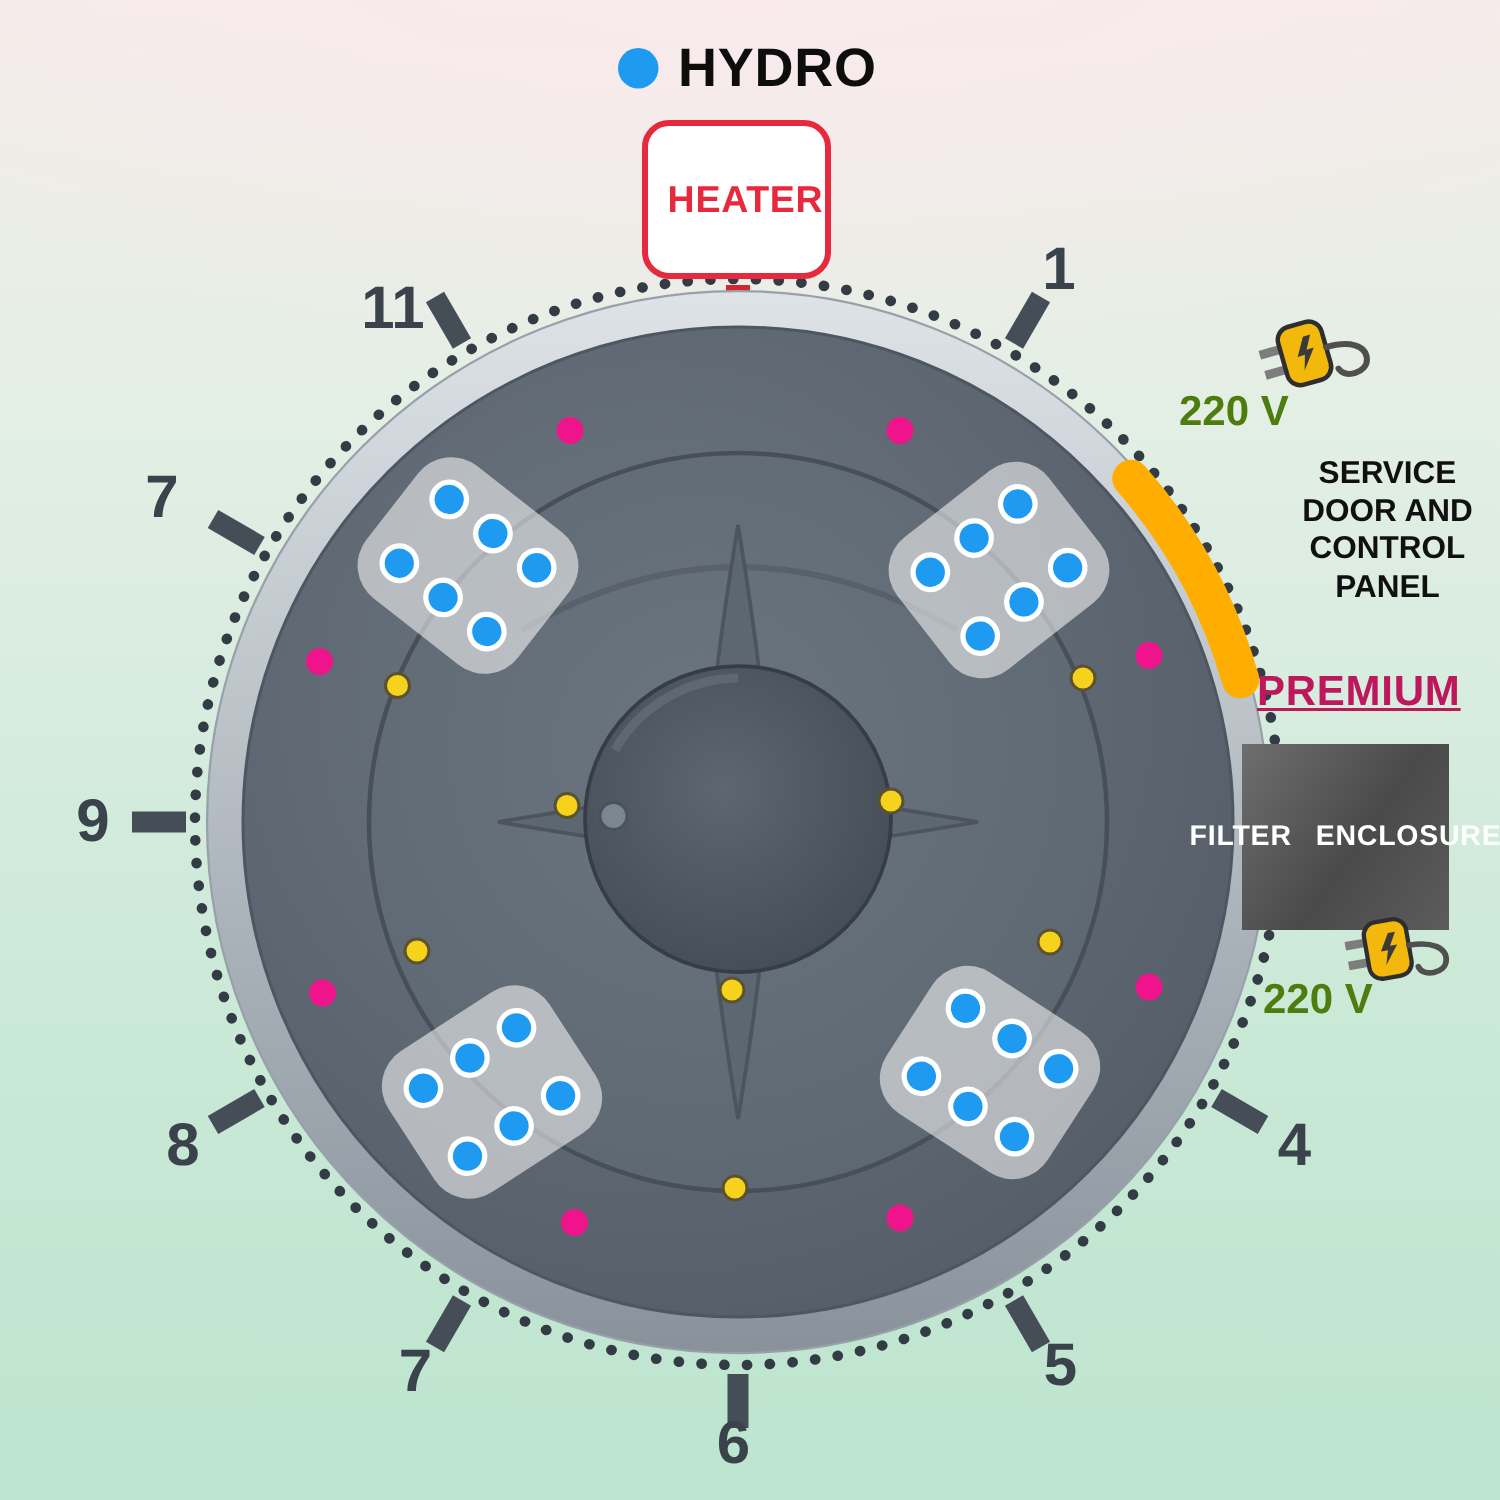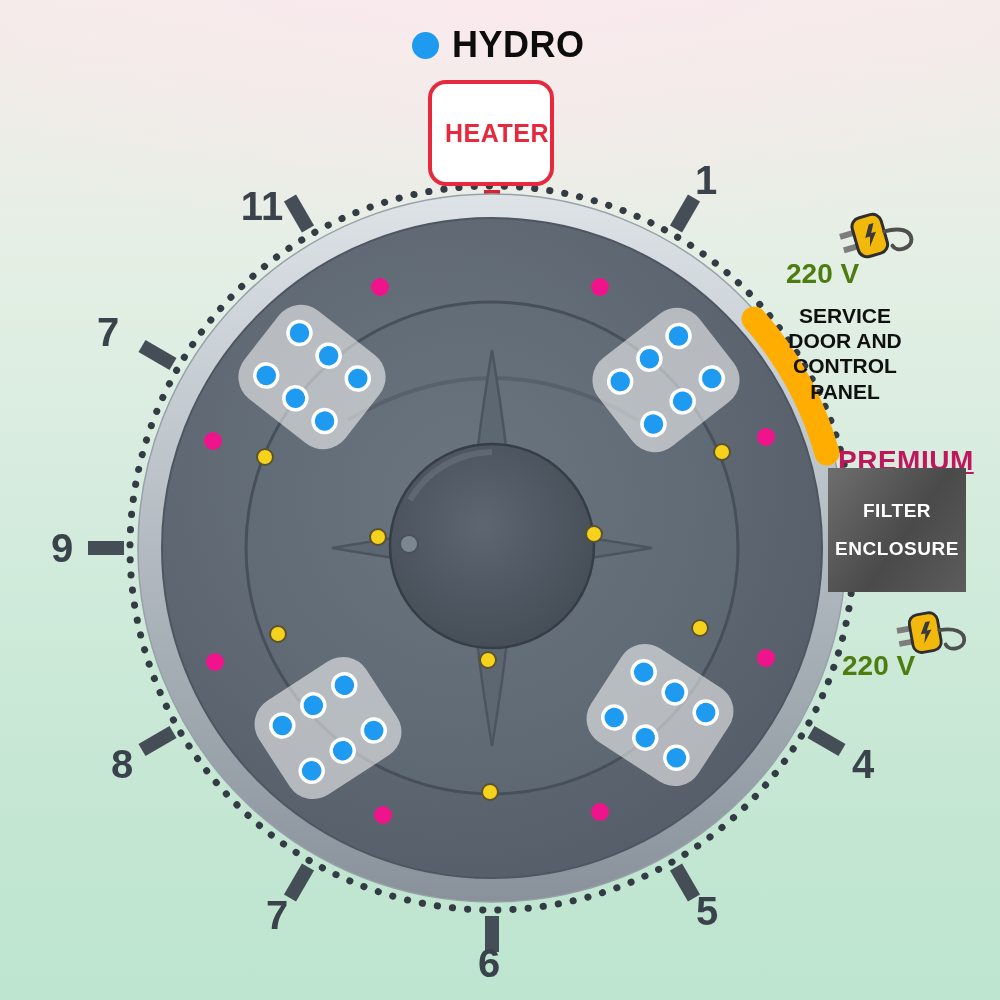--- a/index.html
+++ b/index.html
@@ -34,31 +34,31 @@
   .clock-num {
     position:absolute; transform:translate(-50%,-50%);
     font-size:40px; font-weight:800; color:#3a434c; z-index:2;
   }
 
   
   .voltage { position:absolute; font-size:28px; font-weight:700; color:#4d7c0f; z-index:4; }
   .voltage-top { left:786px; top:258px; }
   .voltage-bottom { left:842px; top:650px; }
   .service-door {
-    position:absolute; left:780px; top:303px; width:130px; z-index:4;
+    position:absolute; left:860px; top:303px; width:130px; z-index:4;
     text-align:center; font-size:21px; font-weight:800; line-height:1.2; color:#101010;
   }
   .premium {
     position:absolute; left:838px; top:445px; z-index:4;
     font-size:28px; font-weight:800; color:#be185d; letter-spacing:0.5px;text-decoration:underline;
   }
   .filter-box {
-    position:absolute; left:828px; top:468px; width:138px; height:124px; z-index:4;
+    position:absolute; left:828px; top:496px; width:138px; height:124px; z-index:4;
     background:linear-gradient(125deg, #6e6e6e 0%, #4a4a4a 55%, #5c5c5c 100%);
-    display:flex; flex-direction:column; align-items:center; justify-content:center; gap:16px;
+    display:flex; flex-direction:row; align-items:center; justify-content:center; gap:16px;
   }
   .filter-box span { color:#ffffff; font-size:19px; font-weight:700; letter-spacing:0.5px; }
 
   .plug { position:absolute; z-index:4; }
   .plug-top { left:838px; top:202px; transform:rotate(-16deg); }
   .plug-bottom { left:893px; top:600px; transform:rotate(-10deg) scale(0.95); }
 </style>
 </head>
 <body>
 

